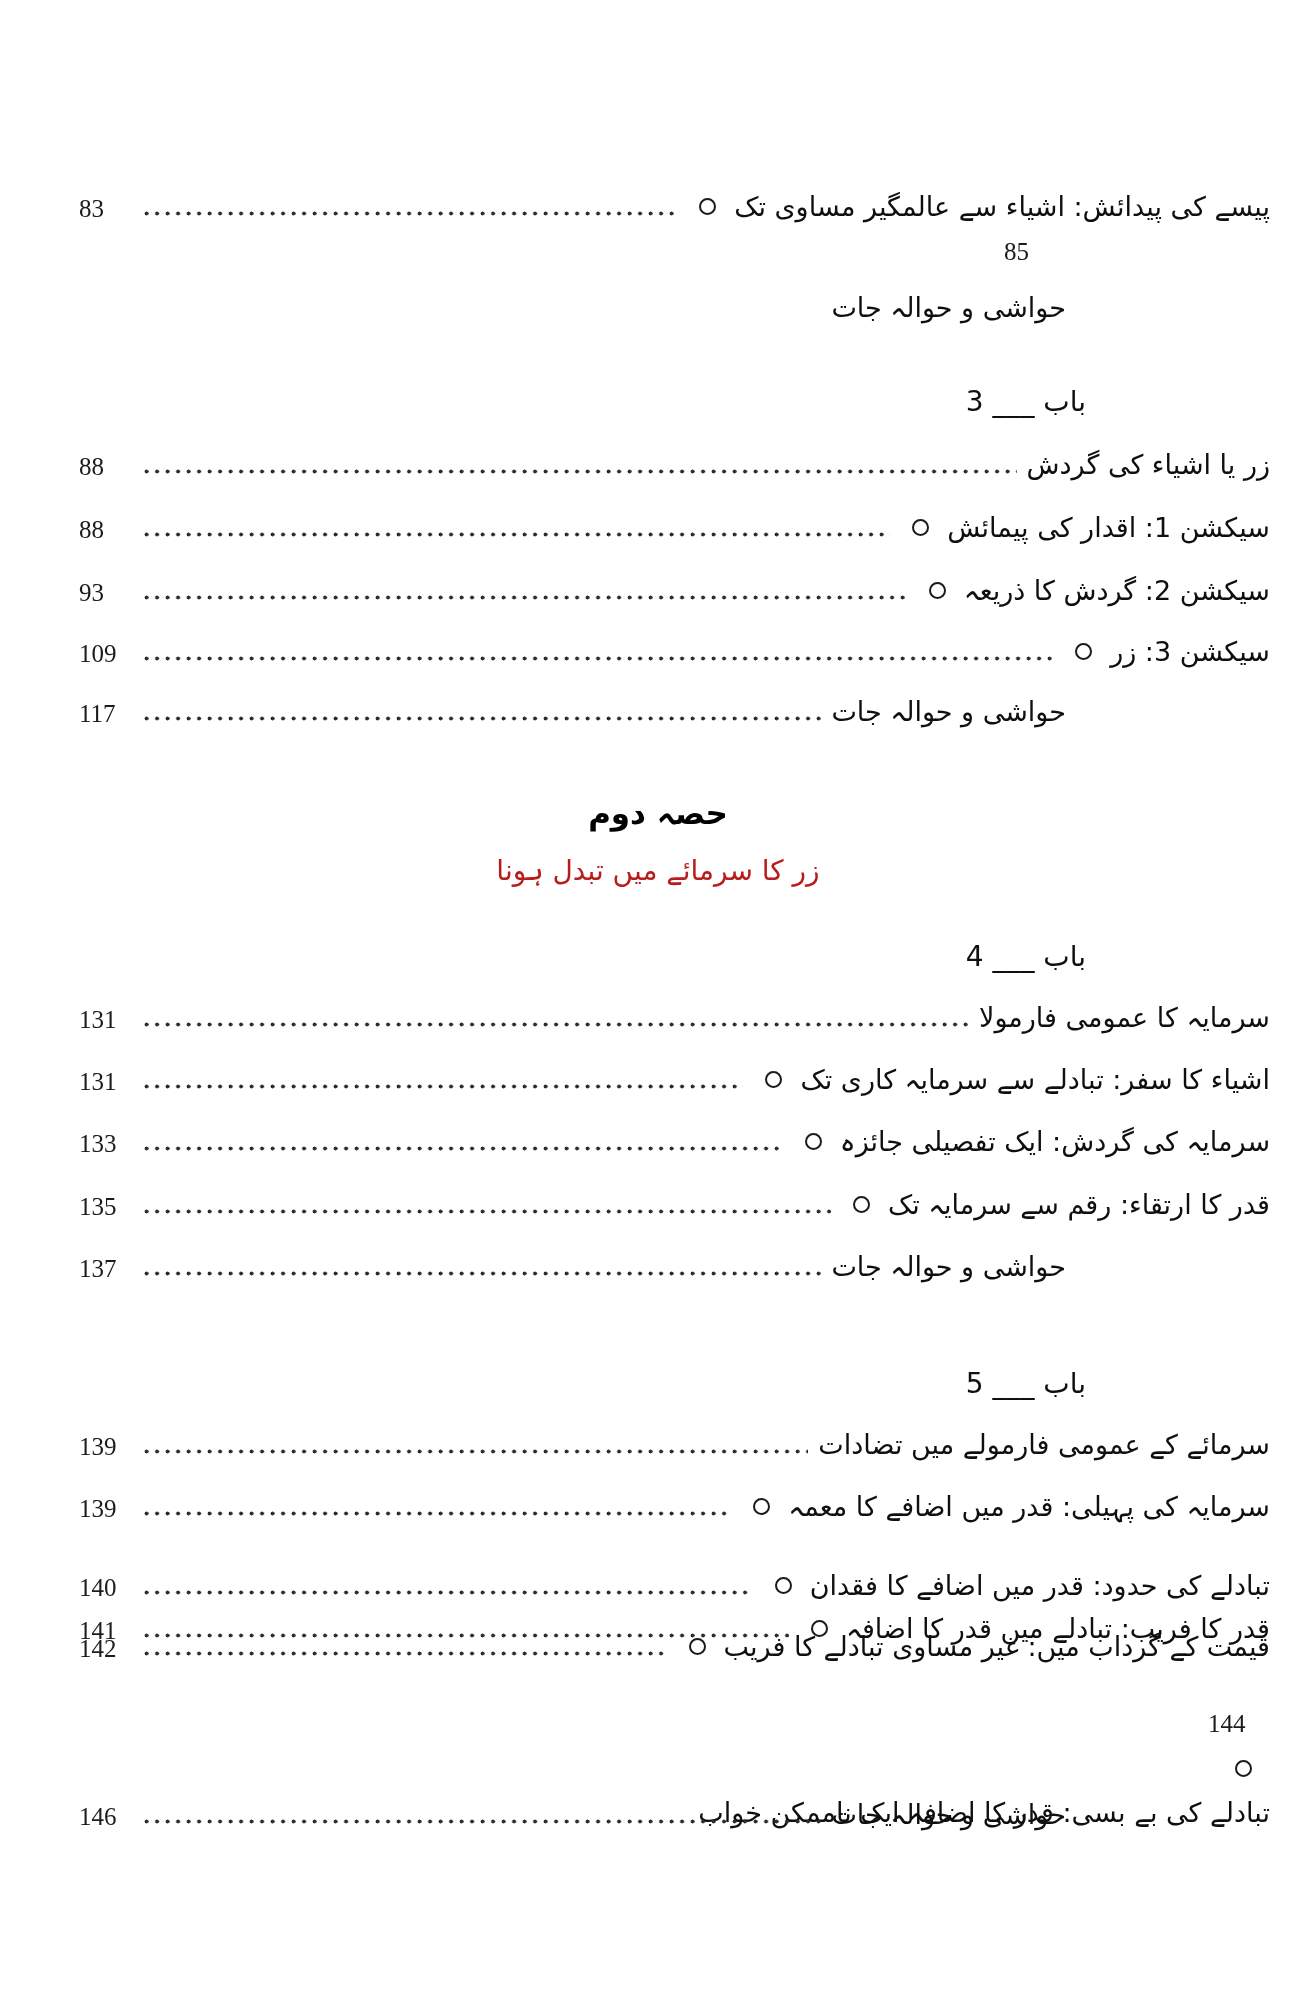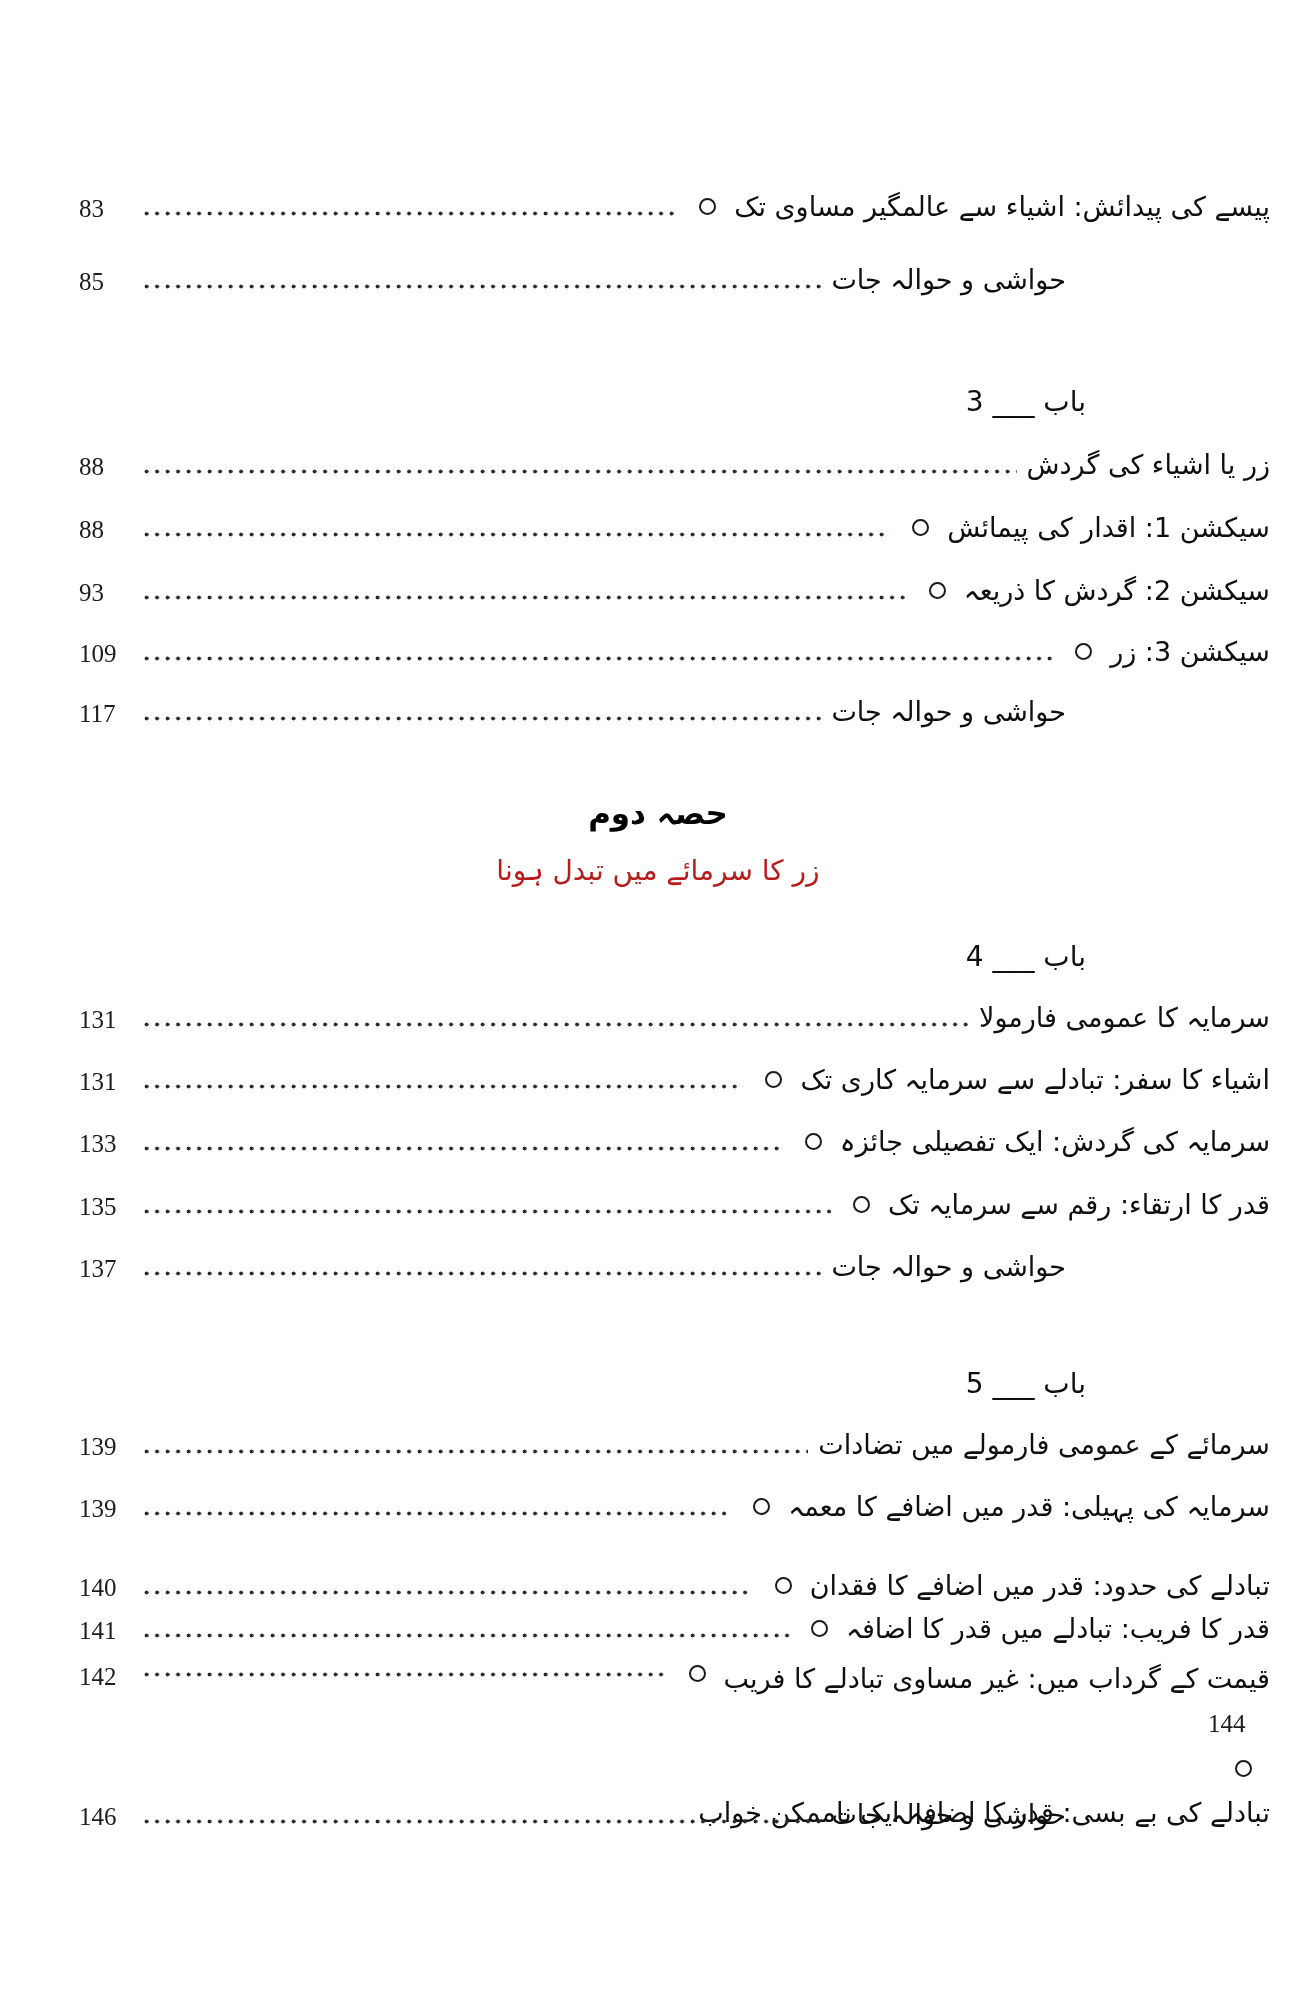--- a/index.html
+++ b/index.html
@@ -54,21 +54,21 @@
 
 <div class="page" id="toc">
   <div class="part-title" style="top:795px">حصہ دوم</div>
   <div class="part-subtitle" style="top:854px">زر کا سرمائے میں تبدل ہونا</div>
 <div class="toc-row" style="top: 165px;">
     <span class="pagenum">83</span>
     <span class="leader"></span>
     <span class="ring"></span>
     <span class="title">پیسے کی پیدائش: اشیاء سے عالمگیر مساوی تک</span>
   </div>
-    <div class="toc-row notes" style="top: 238px;">
+    <div class="toc-row notes" style="top: 238px; flex-direction: column;">
     <span class="pagenum">85</span>
     <span class="leader"></span>
 
     <span class="title">حواشی و حوالہ جات</span>
   </div>
     <div class="chapter-row" style="top: 365px;">باب ___ 3</div>
     <div class="toc-row" style="top: 423px;">
     <span class="pagenum">88</span>
     <span class="leader"></span>
 
@@ -147,21 +147,21 @@
     <span class="leader"></span>
     <span class="ring"></span>
     <span class="title">تبادلے کی حدود: قدر میں اضافے کا فقدان</span>
   </div>
     <div class="toc-row" style="top: 1587px;">
     <span class="pagenum">141</span>
     <span class="leader"></span>
     <span class="ring"></span>
     <span class="title">قدر کا فریب: تبادلے میں قدر کا اضافہ</span>
   </div>
-    <div class="toc-row" style="top: 1648px; align-items: center;">
+    <div class="toc-row" style="top: 1605px;">
     <span class="pagenum">142</span>
     <span class="leader"></span>
     <span class="ring"></span>
     <span class="title">قیمت کے گرداب میں: غیر مساوی تبادلے کا فریب</span>
   </div>
     <div class="toc-row" style="top: 1710px; flex-direction: column;">
     <span class="pagenum">144</span>
     <span class="leader"></span>
     <span class="ring"></span>
     <span class="title">تبادلے کی بے بسی: قدر کا اضافہ ایک ناممکن خواب</span>

